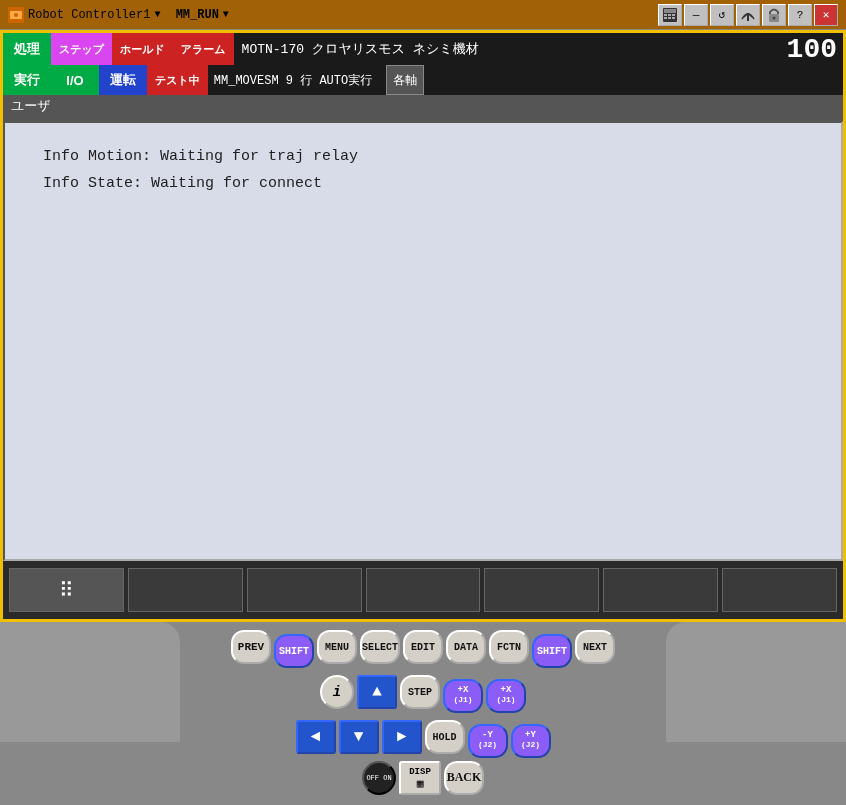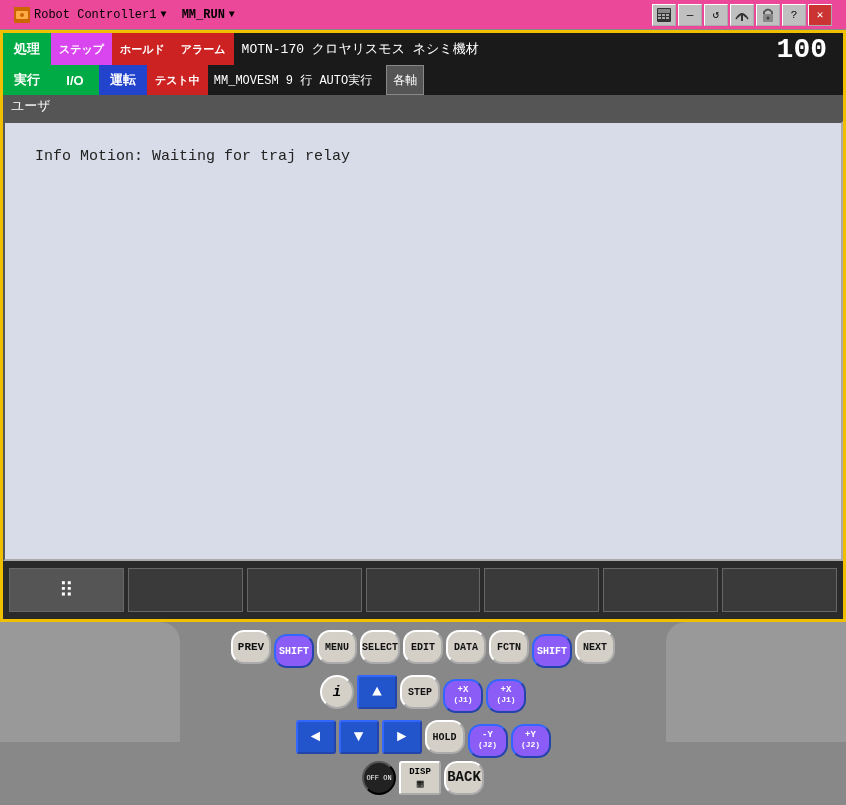--- a/index.html
+++ b/index.html
@@ -9,25 +9,25 @@
       background: #888;
       font-family: 'MS Gothic', 'Courier New', monospace;
       overflow: hidden;
       position: relative;
     }
 
     
     #title-bar {
       width: 846px;
       height: 30px;
-      background: #ec4899;
+      background: #a16207;
       display: flex;
       align-items: center;
       justify-content: space-between;
-      padding: 0 14px;
+      padding: 0 8px;
       border-bottom: 1px solid #888;
     }
     #title-left {
       display: flex;
       align-items: center;
       gap: 4px;
       font-size: 12px;
     }
     #title-icon {
       width: 16px;
@@ -92,21 +92,21 @@
       font-size: 12px;
       gap: 8px;
     }
     #speed-display {
       background: #1a1a1a;
       color: white;
       width: 60px;
       display: flex;
       align-items: flex-end;
       justify-content: flex-end;
-      padding-right: 16px;
+      padding-right: 6px;
       font-size: 28px;
       font-weight: bold;
     }
 
     
     #toolbar2 {
       background: #1a1a1a;
       display: flex;
       align-items: stretch;
       height: 30px;
@@ -136,21 +136,21 @@
       font-size: 13px;
       height: 26px;
       display: flex;
       align-items: flex-start;
     }
 
     
     #content-area {
       background: #d8dce8;
       min-height: 440px;
-      padding: 20px 30px;
+      padding: 20px 38px;
       font-family: 'Courier New', monospace;
       font-size: 15px;
       color: #222;
       line-height: 1.8;
       border: 2px inset #aaa;
     }
 
     
     #func-bar {
       background: #2a2a2a;
@@ -368,20 +368,21 @@
     </div>
     <div class="tag-box" style="margin-left:8px;">各軸</div>
   </div>
 
   <div id="user-bar">
     <span>ユーザ</span>
   </div>
 
   <div id="content-area">
     <div>Info Motion: Waiting for traj relay</div>
+    <div>Info State:  Waiting for connect</div>
   </div>
 
   <div id="func-bar">
     <div class="func-key func-key-active">
       <span style="font-size:20px;">⠿</span>
     </div>
     <div class="func-key"></div>
     <div class="func-key"></div>
     <div class="func-key"></div>
     <div class="func-key"></div>
@@ -434,18 +435,18 @@
         <span>+Y<br><span style="font-size:8px;">(J2)</span></span>
       </div>
     </div>
 
     <div class="key-row">
       <div class="key-circle" style="font-size:7px;">OFF ON</div>
       <div class="key-disp">
         <span style="font-size:9px;font-weight:bold;">DISP</span>
         <span style="font-size:11px;">▦</span>
       </div>
-      <div class="key key-sm" style="font-size:14px;">BACK</div>
+      <div class="key key-sm" style="font-size:12px;font-family:Liberation Serif, serif;">BACK</div>
     </div>
   </div>
 
   <div class="hand-right"></div>
 </div>
 
 </body></html>

